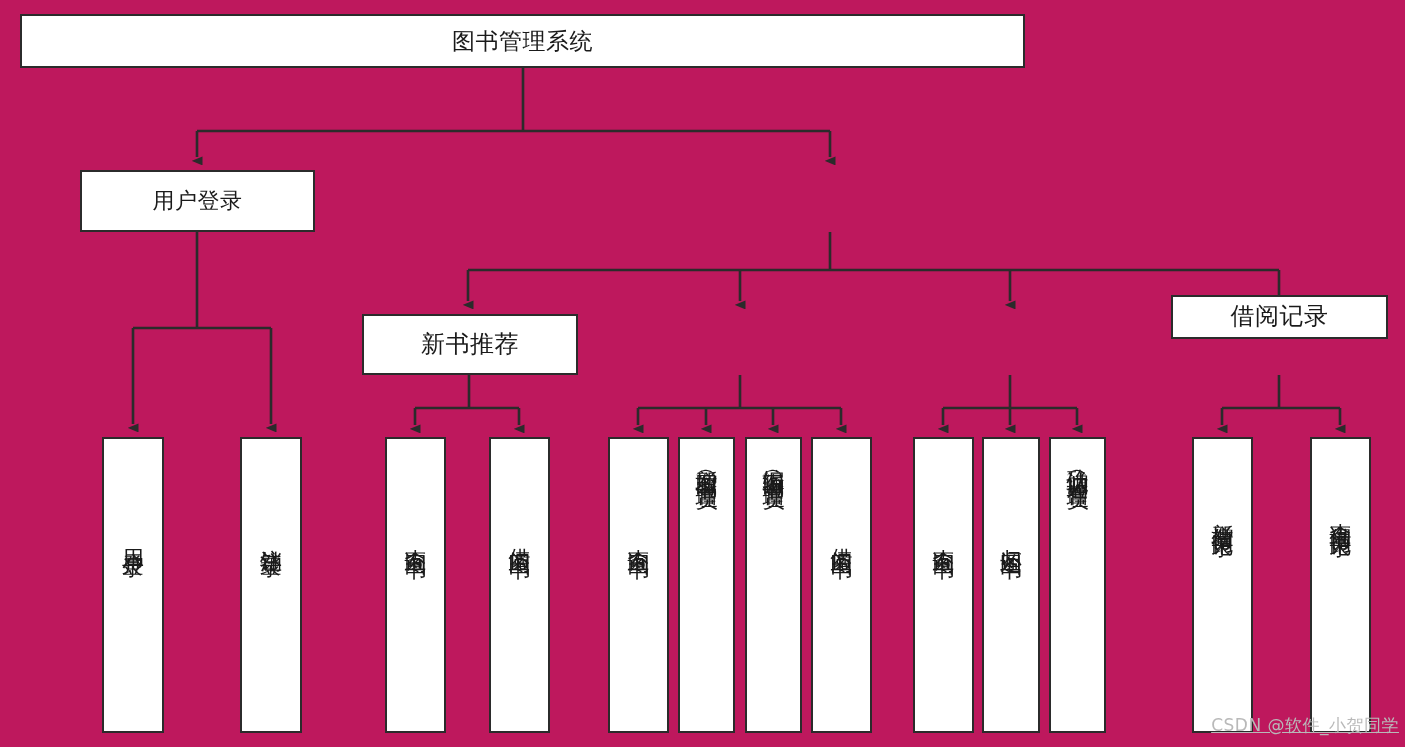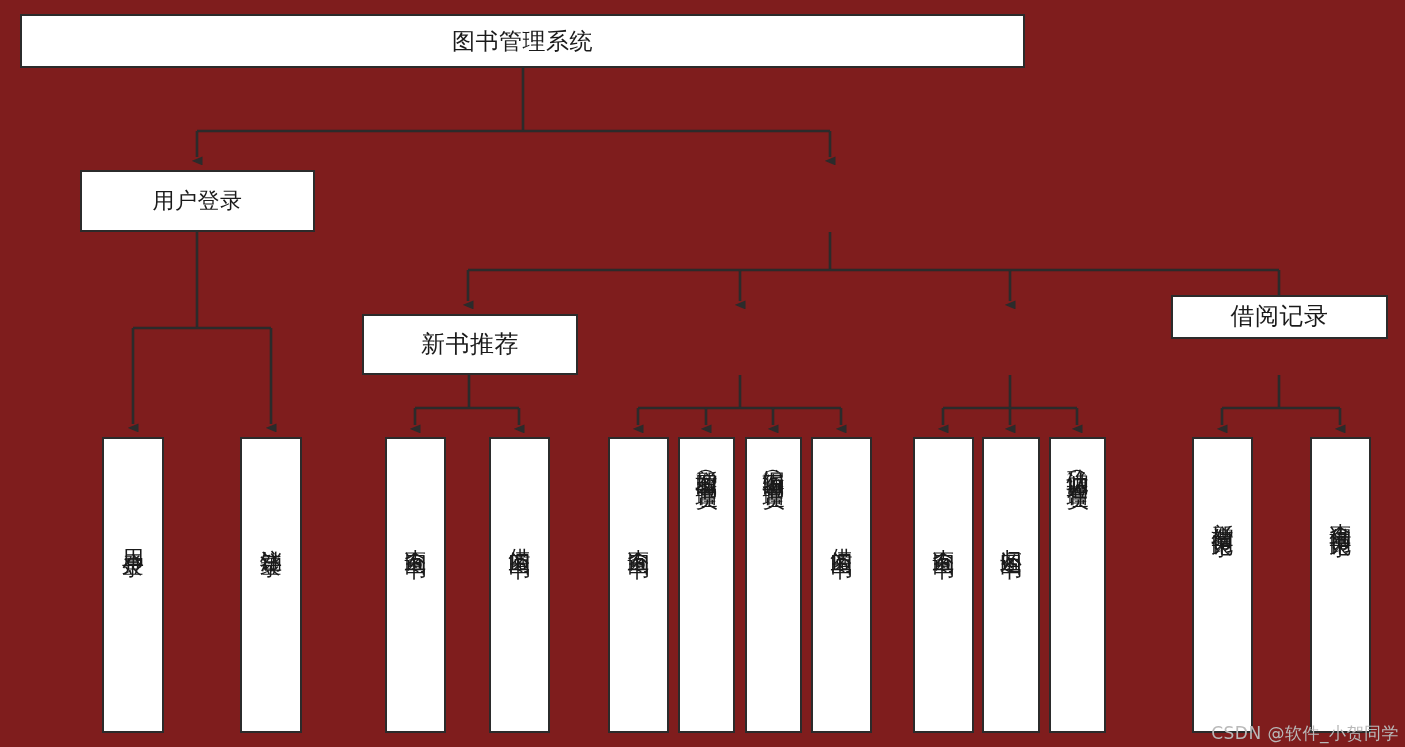--- a/index.html
+++ b/index.html
@@ -8,21 +8,21 @@
     padding: 0;
     background: #ffffff;
   }
   body {
     font-family: "DejaVu Sans", "Liberation Sans", sans-serif;
   }
   #diagram-root {
     position: relative;
     width: 1405px;
     height: 747px;
-    background: #7f1d1d;
+    background: #be185d;
     overflow: hidden;
   }
   #diagram-svg {
     position: absolute;
     left: 0;
     top: 0;
     width: 1405px;
     height: 747px;
   }
   .node {
@@ -70,26 +70,27 @@
   }
   .node-leaf.leaf-mid-2 .node-label {
     padding-top: 86px;
   }
   .node-leaf.leaf-tall .node-label {
     padding-top: 6px;
   }
   #watermark {
     position: absolute;
     right: 6px;
-    bottom: 2px;
+    bottom: 10px;
     font-size: 17px;
     color: #b9b9b9;
     z-index: 5;
     white-space: nowrap;
     letter-spacing: 0.5px;
+    text-decoration: underline;
   }
 </style>
 </head>
 <body>
 
 <div id="diagram-root">
 
   <svg id="diagram-svg" viewBox="0 0 1405 747" xmlns="http://www.w3.org/2000/svg">
     <defs>
       <marker id="arrow" markerWidth="9" markerHeight="11" refX="0.6" refY="5.5" orient="auto" markerUnits="userSpaceOnUse">

